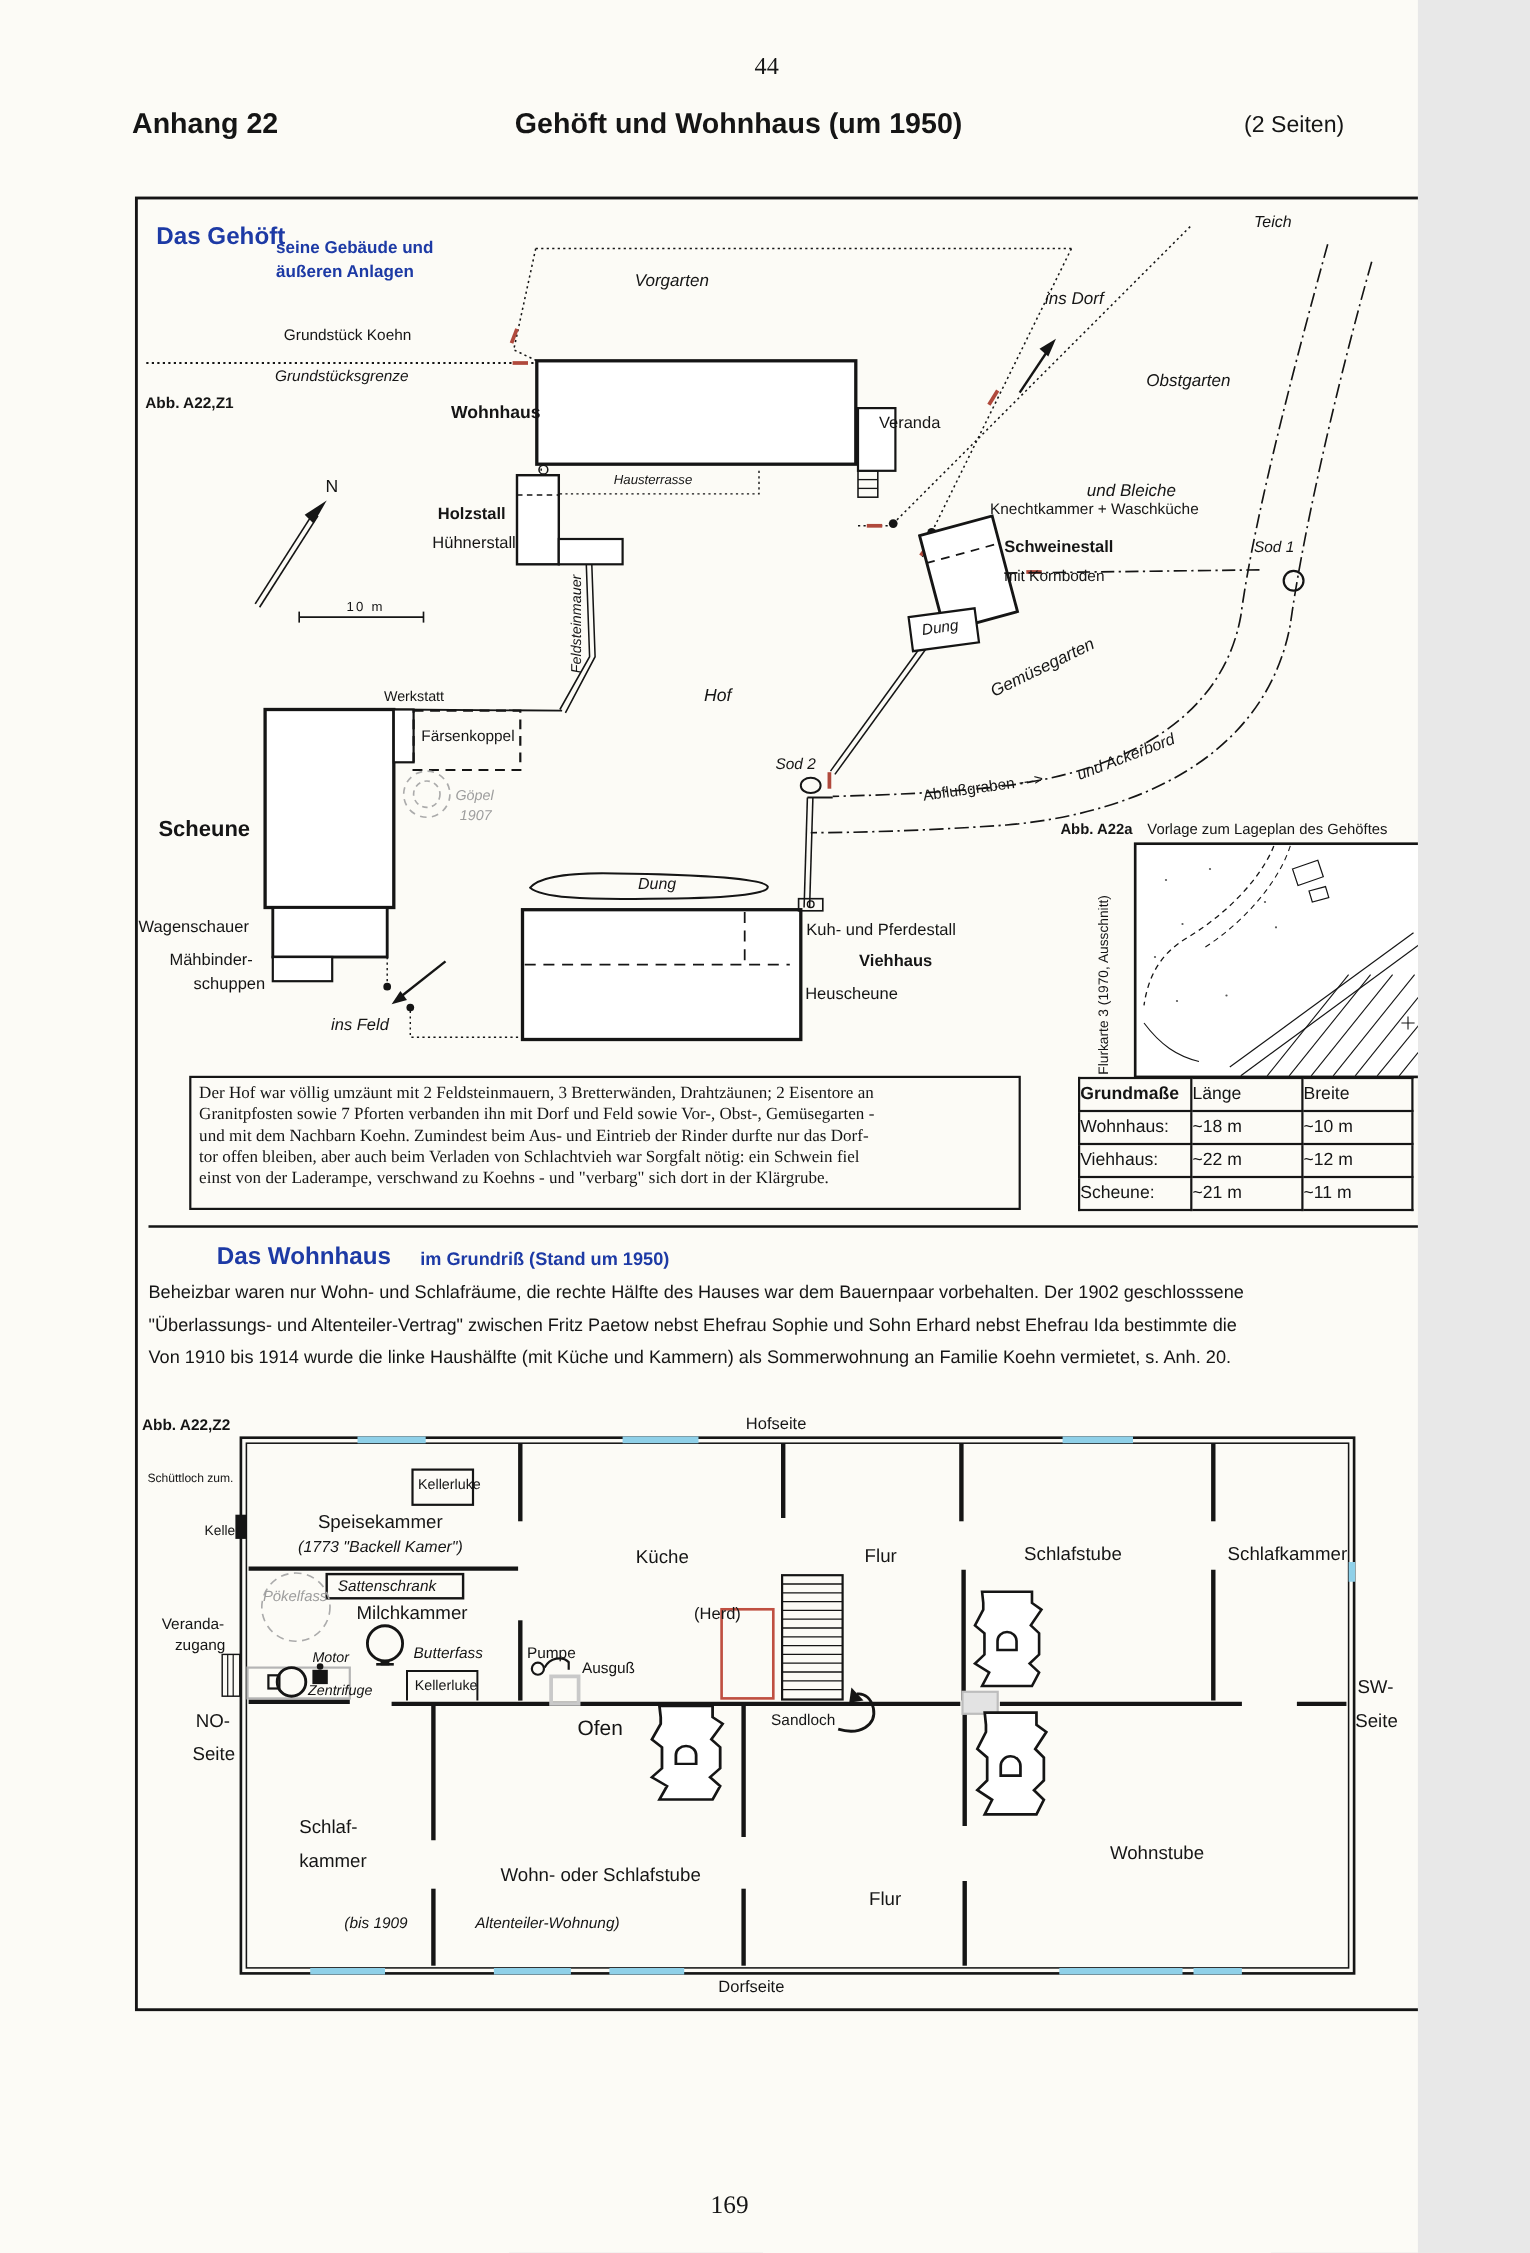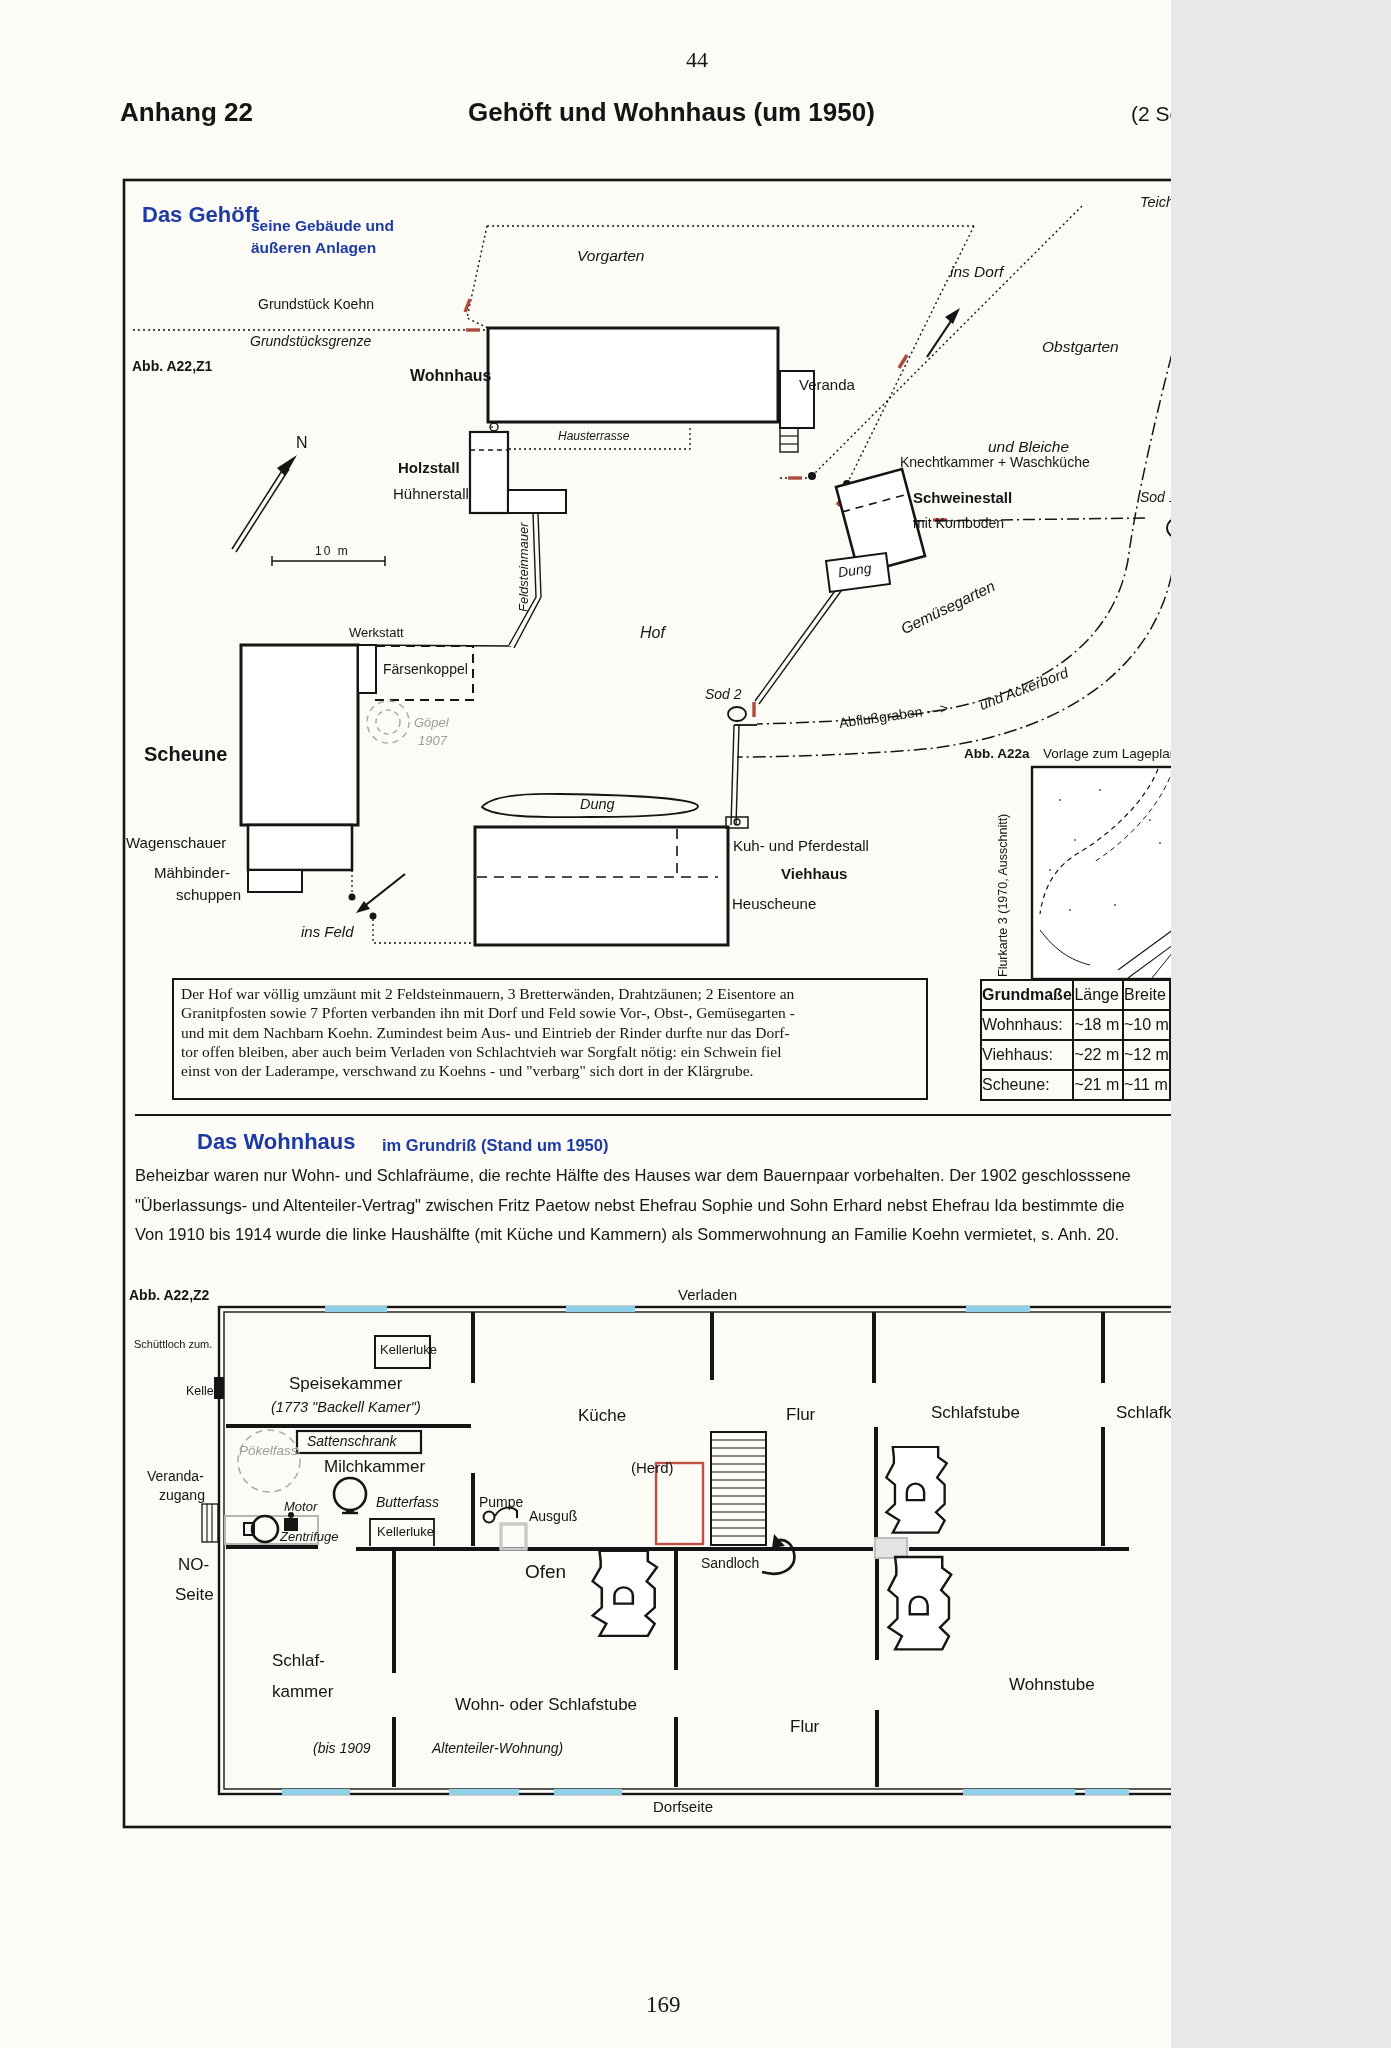--- a/index.html
+++ b/index.html
@@ -1,17 +1,17 @@
 <!DOCTYPE html>
 <html><head>
 <meta charset="utf-8">
 <style>
   html,body{margin:0;padding:0;background:#e8e8e8;}
-  #page{position:relative;width:1159px;height:2048px;background:#fcfbf6;overflow:hidden;
-        font-family:"Liberation Sans",sans-serif;color:#151515;padding-left:12px;}
+  #page{position:relative;width:1289px;height:2048px;background:#fcfbf6;overflow:hidden;
+        font-family:"Liberation Sans",sans-serif;color:#151515;}
   svg{position:absolute;left:0;top:0;}
   .lbl{position:absolute;white-space:nowrap;line-height:1.12;color:#151515;}
   .i{font-style:italic}
   .b{font-weight:bold}
   .blue{color:#1d3aa5}
   .gy{color:#9d9d9d}
   .ser{font-family:"Liberation Serif",serif}
   .r90{transform:rotate(-90deg);transform-origin:left top;}
   #notebox{position:absolute;left:172px;top:978px;width:756px;height:122px;border:2px solid #151515;
            box-sizing:border-box;padding:4px 0 0 7px;font-family:"Liberation Serif",serif;
@@ -360,21 +360,21 @@
     </table>
 
 <div class="lbl b blue" style="left:197px;top:1130px;font-size:22px;">Das Wohnhaus</div>
 <div class="lbl b blue" style="left:382px;top:1136px;font-size:16.5px;">im Grundriß (Stand um 1950)</div>
 <div id="para">
   <div>Beheizbar waren nur Wohn- und Schlafräume, die rechte Hälfte des Hauses war dem Bauernpaar vorbehalten. Der 1902 geschlosssene</div>
   <div>"Überlassungs- und Altenteiler-Vertrag" zwischen Fritz Paetow nebst Ehefrau Sophie und Sohn Erhard nebst Ehefrau Ida bestimmte die</div>
   <div>Von 1910 bis 1914 wurde die linke Haushälfte (mit Küche und Kammern) als Sommerwohnung an Familie Koehn vermietet, s. Anh. 20.</div>
 </div>
 <div class="lbl b" style="left:129px;top:1288px;font-size:14px;">Abb. A22,Z2</div>
-<div class="lbl" style="left:678px;top:1287px;font-size:15px;">Verladen</div>
+<div class="lbl" style="left:678px;top:1287px;font-size:15px;">Hofseite</div>
 <div class="lbl" style="left:380px;top:1343px;font-size:13px;">Kellerluke</div>
 <div class="lbl" style="left:134px;top:1338px;font-size:11px;">Schüttloch zum.</div>
 <div class="lbl" style="left:186px;top:1384px;font-size:12.5px;">Keller</div>
 <div class="lbl" style="left:289px;top:1374px;font-size:17px;">Speisekammer</div>
 <div class="lbl i" style="left:271px;top:1399px;font-size:14.5px;">(1773 "Backell Kamer")</div>
 <div class="lbl" style="left:578px;top:1406px;font-size:17px;">Küche</div>
 <div class="lbl i" style="left:307px;top:1434px;font-size:14px;">Sattenschrank</div>
 <div class="lbl i gy" style="left:239px;top:1443px;font-size:13.5px;">Pökelfass</div>
 <div class="lbl" style="left:324px;top:1457px;font-size:17px;">Milchkammer</div>
 <div class="lbl" style="left:631px;top:1460px;font-size:15px;">(Herd)</div>

